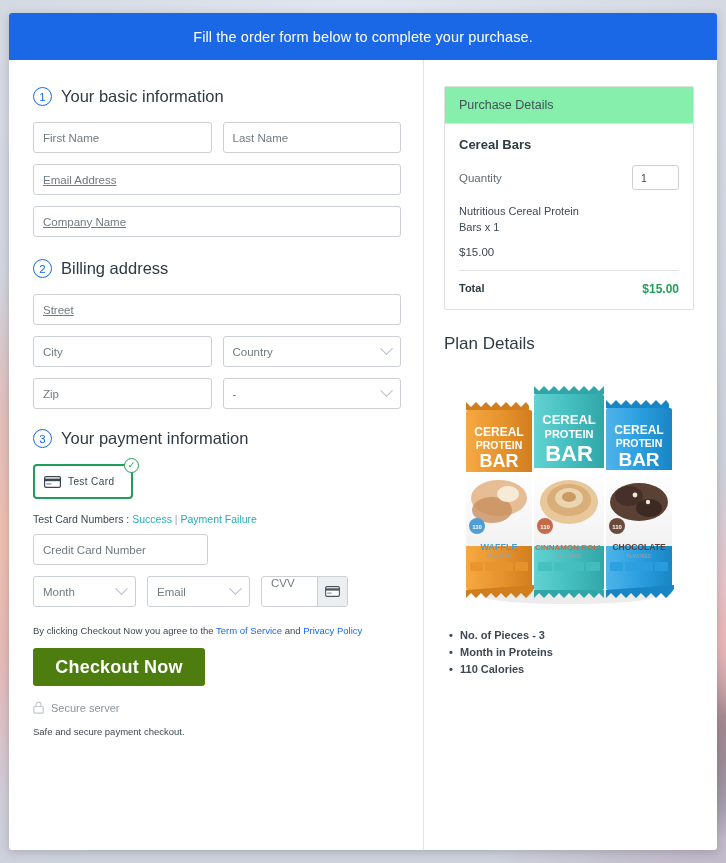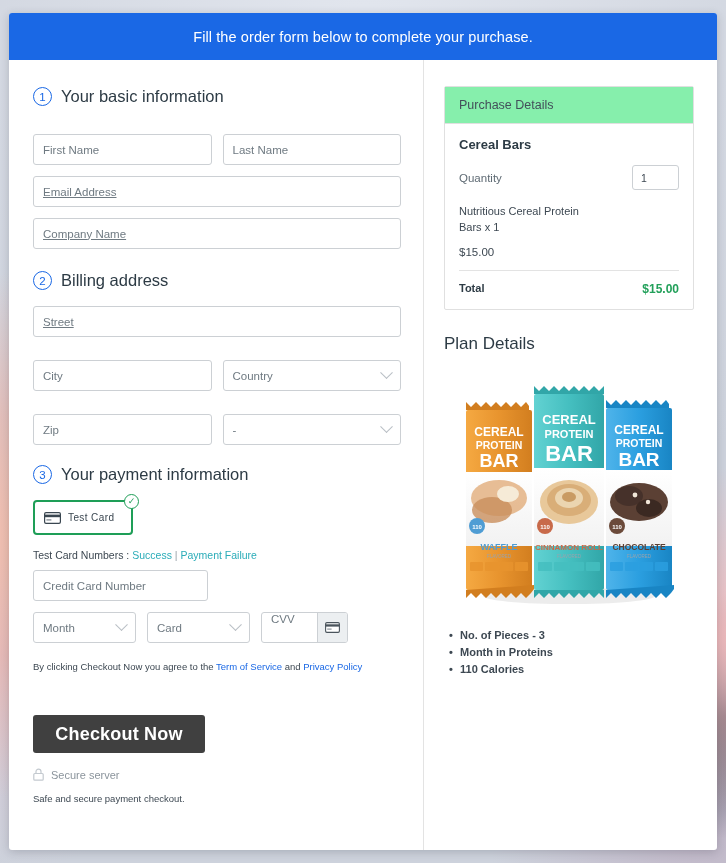--- a/index.html
+++ b/index.html
@@ -101,21 +101,21 @@
     border-radius: 3px;
     background: #fff;
     display: flex;
     align-items: center;
     padding: 0 9px;
     font-size: 11.5px;
     color: #6f7a82;
     position: relative;
   }
   .fld.wide { width: 100%; text-decoration: underline; }
-  .fld.half { width: 50%; margin-top: 12px; }
+  .fld.half { width: 50%; }
   .chev {
     position: absolute;
     right: 9px;
     width: 9px; height: 9px;
     border-right: 1.3px solid #b9bfc5;
     border-bottom: 1.3px solid #b9bfc5;
     transform: rotate(45deg) translate(-2px,-2px);
   }
 
   
@@ -166,30 +166,29 @@
     background: #eceff1;
     border-left: 1px solid #ccd0d4;
     display: flex; align-items: center; justify-content: center;
   }
 
   #terms { font-size: 9.5px; color: #3d4852; margin-bottom: 12px; }
   #terms a { color: #1a68e5; text-decoration: none; }
 
   #checkout-btn {
     width: 172px; height: 38px;
-    background: #404040;
+    background: #4d7c0f;
     border: none; border-radius: 3px;
     color: #fff;
     font-family: "Liberation Sans", sans-serif;
     font-size: 18px;
     font-weight: bold;
     letter-spacing: 0.2px;
     cursor: pointer;
     margin-bottom: 15px;
-    margin-top: 31px;
   }
 
   #secure-row { display: flex; align-items: center; gap: 7px; margin-bottom: 12px; }
   #secure-row .txt { font-size: 11px; color: #8b949c; }
   #safe-note { font-size: 9.5px; color: #3d4852; }
 
   
   #purchase-card {
     border: 1px solid #e0e0e0;
     border-radius: 2px;
@@ -314,21 +313,21 @@
         </div>
 
         <div class="fld" id="cc-number">Credit Card Number</div>
 
         <div id="exp-row">
           <div class="fld">
             <span>Month</span>
             <span class="chev"></span>
           </div>
           <div class="fld">
-            <span>Card</span>
+            <span>Email</span>
             <span class="chev"></span>
           </div>
           <div id="cvv-wrap">
             <div class="cvv-txt">CVV</div>
             <div class="cvv-ico">
               <svg width="15" height="11" viewBox="0 0 15 11">
                 <rect x="0.6" y="0.6" width="13.8" height="9.8" rx="1.3" fill="#fff" stroke="#4a545c" stroke-width="1.1"></rect>
                 <rect x="0.6" y="2.3" width="13.8" height="2.3" fill="#4a545c"></rect>
                 <rect x="2.2" y="6.5" width="4.4" height="1.2" fill="#8d959c"></rect>
               </svg>

